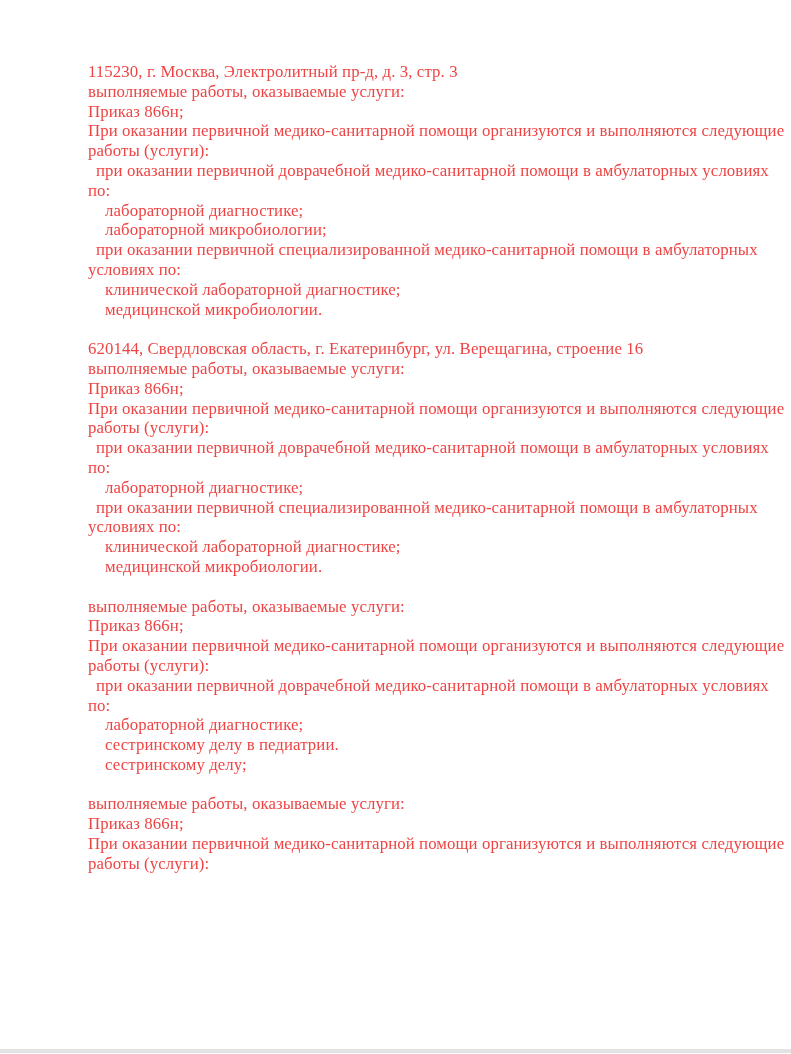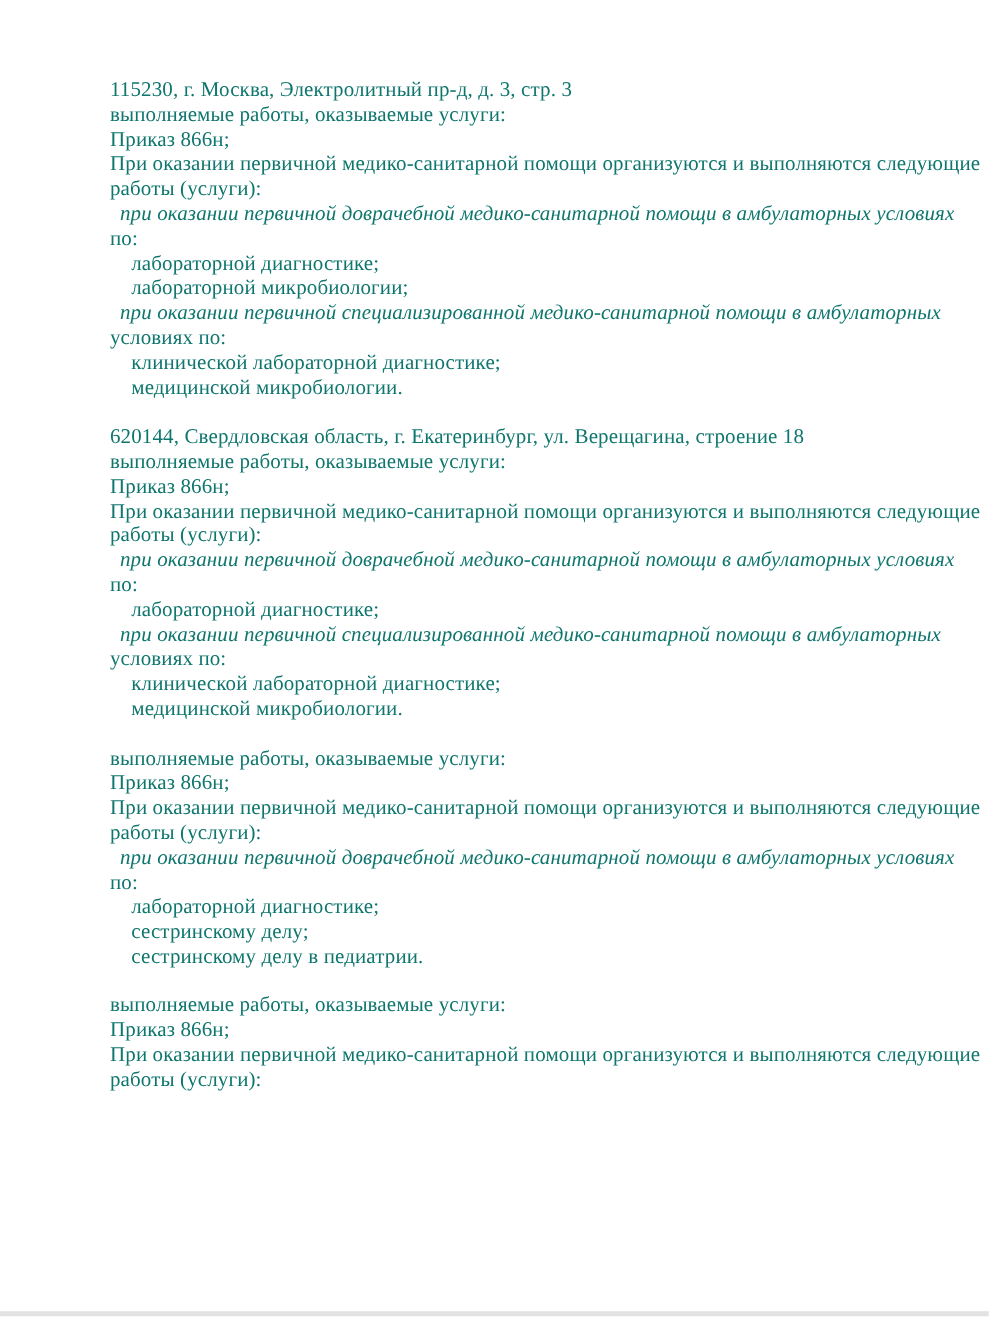--- a/index.html
+++ b/index.html
@@ -28,75 +28,75 @@
     font-size: 16.8px;
     line-height: 19.8px;
   }
   .block { margin: 0; }
   .block + .block { margin-top: 19.8px; }
   .line {
     white-space: nowrap;
     letter-spacing: 0.1px;
   }
   .ind0 { padding-left: 0; }
-  .ind1 { padding-left: 8px; font-style: italic; }
+  .ind1 { padding-left: 8px; }
   .ind2 { padding-left: 17px; }
   .bottom-bar {
     position: absolute;
     left: 0;
     right: 0;
     bottom: 1px;
     height: 4px;
     background: #e2e2e2;
   }
 </style>
 </head>
 <body style="background: rgb(255, 255, 255);">
 
 <div class="page">
-  <div class="doc" id="doc-root" style="color: #0f766e;">
+  <div class="doc" id="doc-root" style="color: #ef4444;">
       <div class="block">
         <div class="line ind0">115230, г. Москва, Электролитный пр-д, д. 3, стр. 3</div>
         <div class="line ind0">выполняемые работы, оказываемые услуги:</div>
         <div class="line ind0">Приказ 866н;</div>
         <div class="line ind0">При оказании первичной медико-санитарной помощи организуются и выполняются следующие</div>
         <div class="line ind0">работы (услуги):</div>
         <div class="line ind1">при оказании первичной доврачебной медико-санитарной помощи в амбулаторных условиях</div>
         <div class="line ind0">по:</div>
         <div class="line ind2">лабораторной диагностике;</div>
         <div class="line ind2">лабораторной микробиологии;</div>
         <div class="line ind1">при оказании первичной специализированной медико-санитарной помощи в амбулаторных</div>
         <div class="line ind0">условиях по:</div>
         <div class="line ind2">клинической лабораторной диагностике;</div>
         <div class="line ind2">медицинской микробиологии.</div>
       </div>
       <div class="block">
-        <div class="line ind0">620144, Свердловская область, г. Екатеринбург, ул. Верещагина, строение 18</div>
+        <div class="line ind0">620144, Свердловская область, г. Екатеринбург, ул. Верещагина, строение 16</div>
         <div class="line ind0">выполняемые работы, оказываемые услуги:</div>
         <div class="line ind0">Приказ 866н;</div>
         <div class="line ind0">При оказании первичной медико-санитарной помощи организуются и выполняются следующие</div>
         <div class="line ind0">работы (услуги):</div>
         <div class="line ind1">при оказании первичной доврачебной медико-санитарной помощи в амбулаторных условиях</div>
         <div class="line ind0">по:</div>
         <div class="line ind2">лабораторной диагностике;</div>
         <div class="line ind1">при оказании первичной специализированной медико-санитарной помощи в амбулаторных</div>
         <div class="line ind0">условиях по:</div>
         <div class="line ind2">клинической лабораторной диагностике;</div>
         <div class="line ind2">медицинской микробиологии.</div>
       </div>
       <div class="block">
         <div class="line ind0">выполняемые работы, оказываемые услуги:</div>
         <div class="line ind0">Приказ 866н;</div>
         <div class="line ind0">При оказании первичной медико-санитарной помощи организуются и выполняются следующие</div>
         <div class="line ind0">работы (услуги):</div>
         <div class="line ind1">при оказании первичной доврачебной медико-санитарной помощи в амбулаторных условиях</div>
         <div class="line ind0">по:</div>
         <div class="line ind2">лабораторной диагностике;</div>
+        <div class="line ind2">сестринскому делу в педиатрии.</div>
         <div class="line ind2">сестринскому делу;</div>
-        <div class="line ind2">сестринскому делу в педиатрии.</div>
       </div>
       <div class="block">
         <div class="line ind0">выполняемые работы, оказываемые услуги:</div>
         <div class="line ind0">Приказ 866н;</div>
         <div class="line ind0">При оказании первичной медико-санитарной помощи организуются и выполняются следующие</div>
         <div class="line ind0">работы (услуги):</div>
       </div>
     </div>
   <div class="bottom-bar" style="background: rgb(226, 226, 226);"></div>
 </div>

